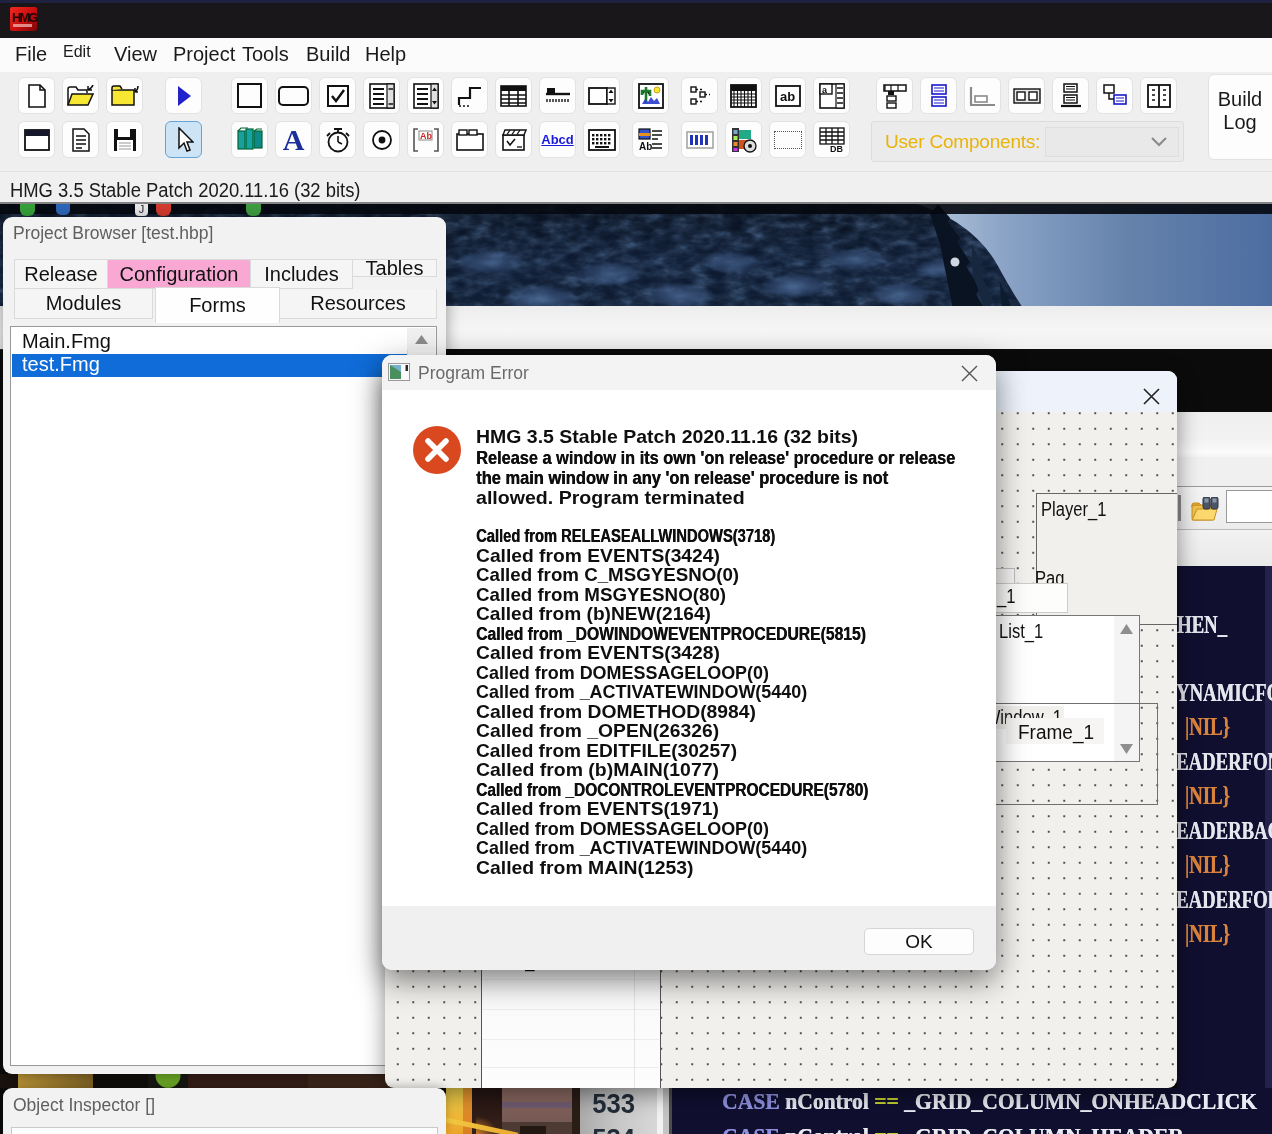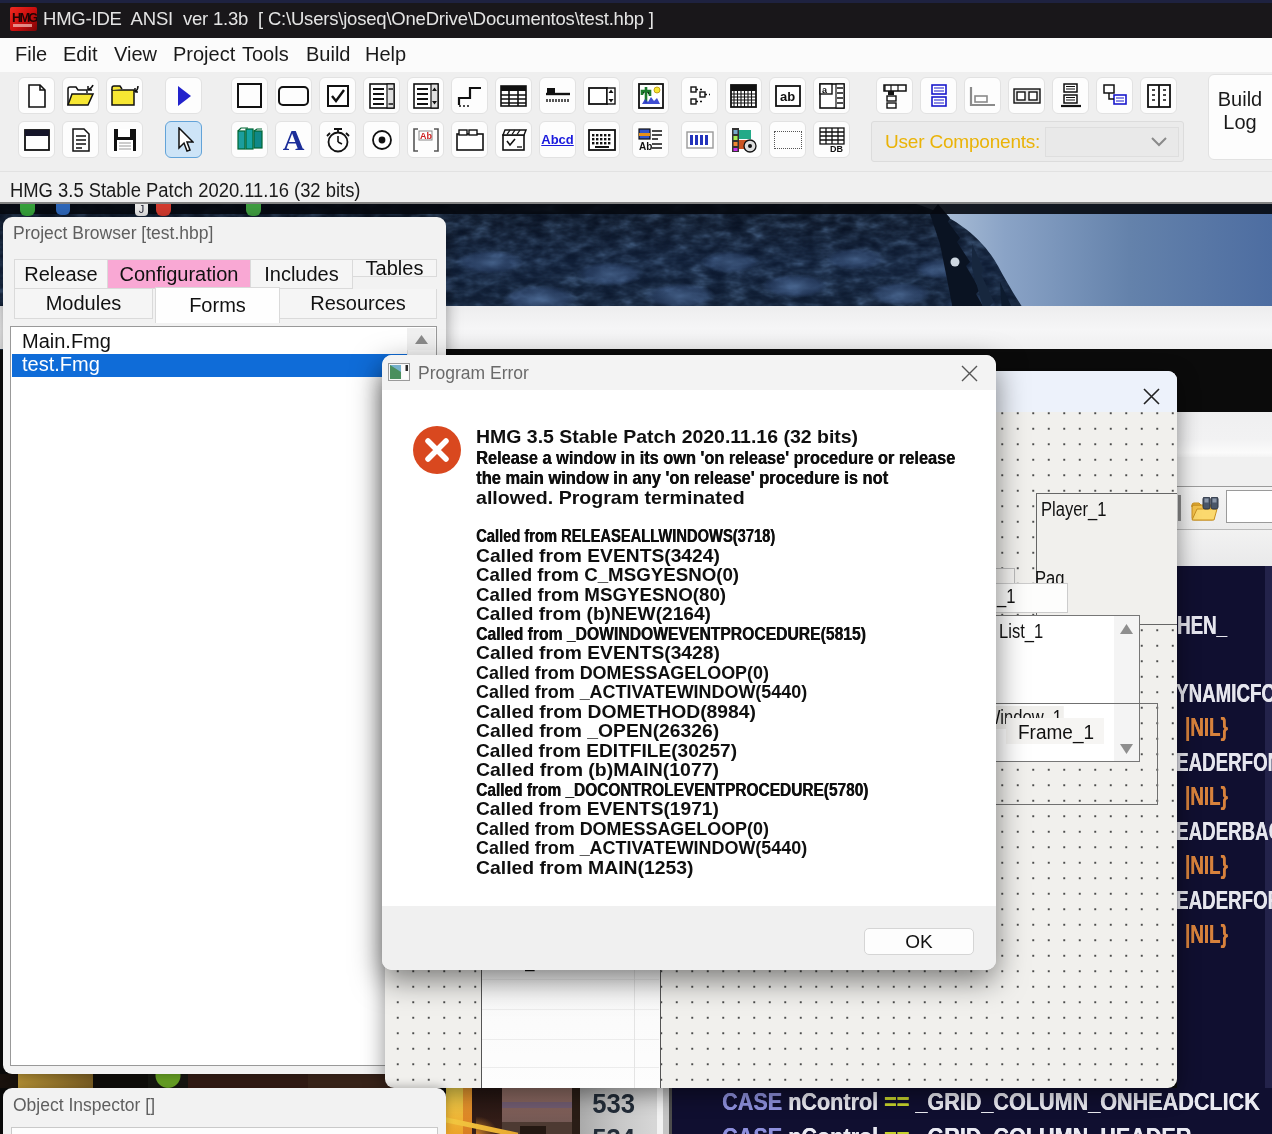--- a/index.html
+++ b/index.html
@@ -1,21 +1,21 @@
 <!DOCTYPE html>
 <html><head>
 <meta charset="utf-8">
 <style>
   html,body{margin:0;padding:0;}
   body{width:1272px;height:1134px;overflow:hidden;position:relative;
        font-family:"Liberation Sans",sans-serif;background:#0b0b0b;}
   .abs{position:absolute;}
   .btn{position:absolute;width:37px;height:37px;background:#fdfdfd;border:1px solid #e2e2e2;
        border-radius:6px;box-sizing:border-box;display:flex;align-items:center;justify-content:center;}
-  .mono{font-family:Liberation Sans, sans-serif;}
+  .mono{font-family:Liberation Serif, serif;}
   .dtl{left:94px;font-size:19px;font-weight:bold;color:#0f0f0f;line-height:19.5px;white-space:pre;transform-origin:0 0;}
 </style>
 </head>
 <body>
 
 <div class="abs" style="left:0;top:204px;width:1272px;height:146px;overflow:hidden;background:linear-gradient(180deg,#060d1a,#0c1930 40%,#0b1728 100%);">
   <svg width="1272" height="146" style="position:absolute;left:0;top:0;">
     <defs>
       <linearGradient id="sky" x1="0" y1="0" x2="1" y2="0">
         <stop offset="0" stop-color="#b6c8dc"></stop>
@@ -162,25 +162,24 @@
 
 <div class="abs" id="idetop" style="left:0;top:0;width:1272px;height:204px;z-index:10;">
 
   <div class="abs" style="left:0;top:0;width:1272px;height:38px;background:#19171a;"></div>
   <div class="abs" style="left:0;top:0;width:1272px;height:3px;background:#1e2240;"></div>
 
   <div class="abs" style="left:10px;top:7px;width:27px;height:24px;background:linear-gradient(135deg,#f02a20 0%,#c80d0d 55%,#7a0606 100%);border-radius:2px;overflow:hidden;">
     <div class="abs" style="left:2px;top:4px;width:21px;height:13px;color:#200404;font-weight:bold;font-size:13px;letter-spacing:-2px;line-height:13px;">HMG</div>
     <div class="abs" style="left:3px;top:17px;width:19px;height:3px;background:#f4c0b8;opacity:0.7;"></div>
   </div>
-  <div class="abs" style="left:43px;top:8px;font-size:18.5px;letter-spacing:-0.2px;color:#e4e4e4;white-space:pre;">HMG-IDE  ANSI  ver 1.3b  [ C:\Users\joseq\OneDrive\Documentos\test.hbp ]</div>
 
   <div class="abs" style="left:0;top:38px;width:1272px;height:34px;background:#fbfbfb;"></div>
   <div class="abs" style="left:15px;top:43px;font-size:20px;color:#1a1a1a;">File</div>
-  <div class="abs" style="left:63px;top:43px;font-size:20px;color:#1a1a1a;">Edit</div>
+  <div class="abs" style="left:63px;top:43px;font-size:16px;color:#1a1a1a;">Edit</div>
   <div class="abs" style="left:114px;top:43px;font-size:20px;color:#1a1a1a;">View</div>
   <div class="abs" style="left:173px;top:43px;font-size:20px;color:#1a1a1a;">Project</div>
   <div class="abs" style="left:242px;top:43px;font-size:20px;color:#1a1a1a;">Tools</div>
   <div class="abs" style="left:306px;top:43px;font-size:20px;color:#1a1a1a;">Build</div>
   <div class="abs" style="left:365px;top:43px;font-size:20px;color:#1a1a1a;">Help</div>
 
   <div class="abs" style="left:0;top:72px;width:1272px;height:99px;background:#efefef;"></div>
   <div class="btn" style="left:18px;top:77px;">
       <svg width="22" height="24" viewBox="0 0 22 24">
         <path d="M3 1 L14 1 L19 6 L19 23 L3 23 Z" fill="#fff" stroke="#111" stroke-width="1.6"></path>

